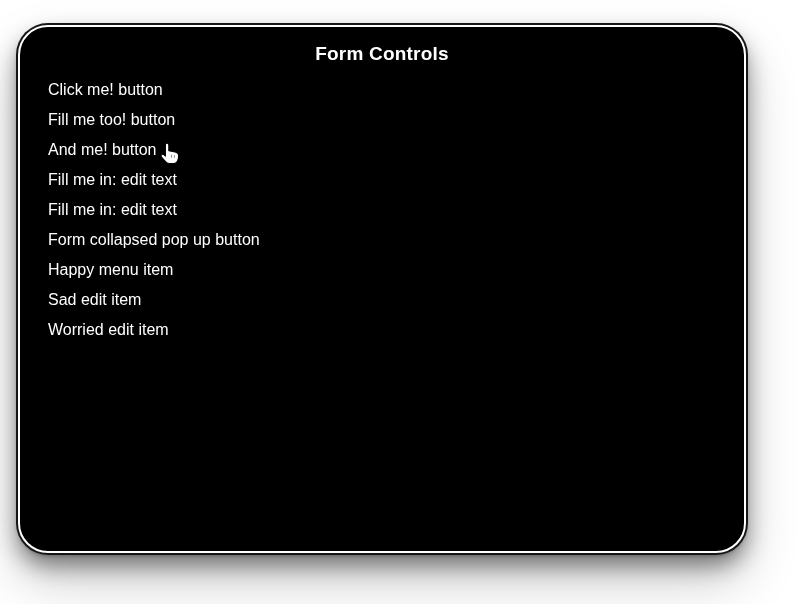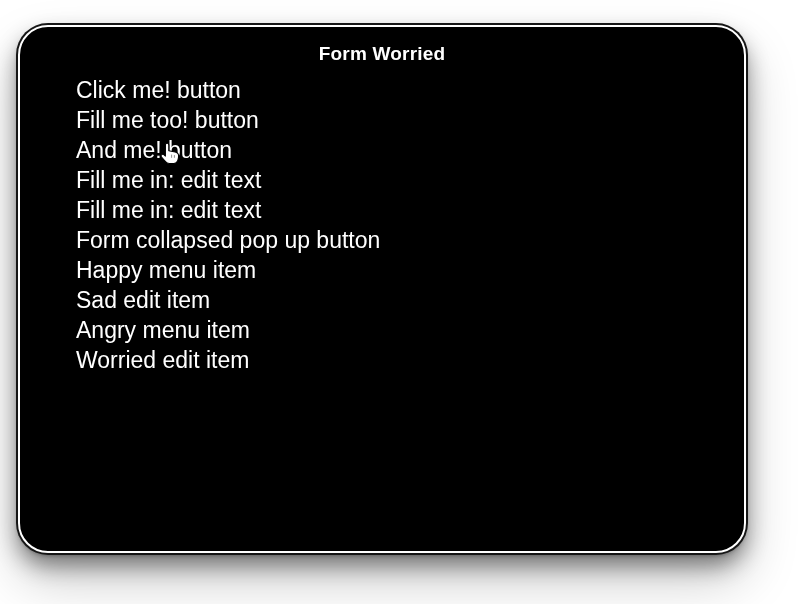--- a/index.html
+++ b/index.html
@@ -42,51 +42,49 @@
     letter-spacing: 0.2px;
   }
   .control-list {
     position: absolute;
     top: 48px;
     left: 28px;
     right: 20px;
   }
   .control-item {
     color: #ffffff;
-    font-size: 23px;
+    font-size: 16px;
     line-height: 30px;
     white-space: nowrap;
-    margin-left: 28px;
   }
   .cursor {
     position: absolute;
     left: 159px;
     top: 142px;
     width: 21px;
     height: 26px;
     z-index: 10;
     pointer-events: none;
   }
 </style>
 </head>
 <body>
 
 <div class="window">
-  <div class="window-title">Form Worried</div>
+  <div class="window-title">Form Controls</div>
 
   <div class="control-list">
     <div class="control-item">Click me! button</div>
     <div class="control-item">Fill me too! button</div>
     <div class="control-item">And me! button</div>
     <div class="control-item">Fill me in: edit text</div>
     <div class="control-item">Fill me in: edit text</div>
     <div class="control-item">Form collapsed pop up button</div>
     <div class="control-item">Happy menu item</div>
     <div class="control-item">Sad edit item</div>
-    <div class="control-item">Angry menu item</div>
     <div class="control-item">Worried edit item</div>
   </div>
 </div>
 
 <svg class="cursor" viewBox="0 0 21 26" xmlns="http://www.w3.org/2000/svg">
   <path d="M8.1 1.1 c-1 0 -1.7 0.8 -1.7 1.8 v11.2 l-1.6 -1.4 c-0.7 -0.6 -1.7 -0.6 -2.3 0.1 c-0.6 0.6 -0.6 1.6 0 2.2 l4 4.7 c1 1.2 2.2 1.8 3.8 1.8 h4.6 c2 0 3.1 -1 3.8 -2.7 c0.6 -1.5 0.9 -3.2 0.9 -4.9 c0 -2.4 -1.4 -3.5 -3.5 -3.9 l-6.3 -1.2 v-5.9 c0 -1 -0.7 -1.8 -1.7 -1.8 z" fill="#ffffff" stroke="#000000" stroke-width="1.1" stroke-linejoin="round"></path>
   <path d="M12.6 12.6 v3.2 M15.4 13.1 v2.7" stroke="#000000" stroke-width="0.8" opacity="0.55" fill="none"></path>
 </svg>
 
 </body></html>

